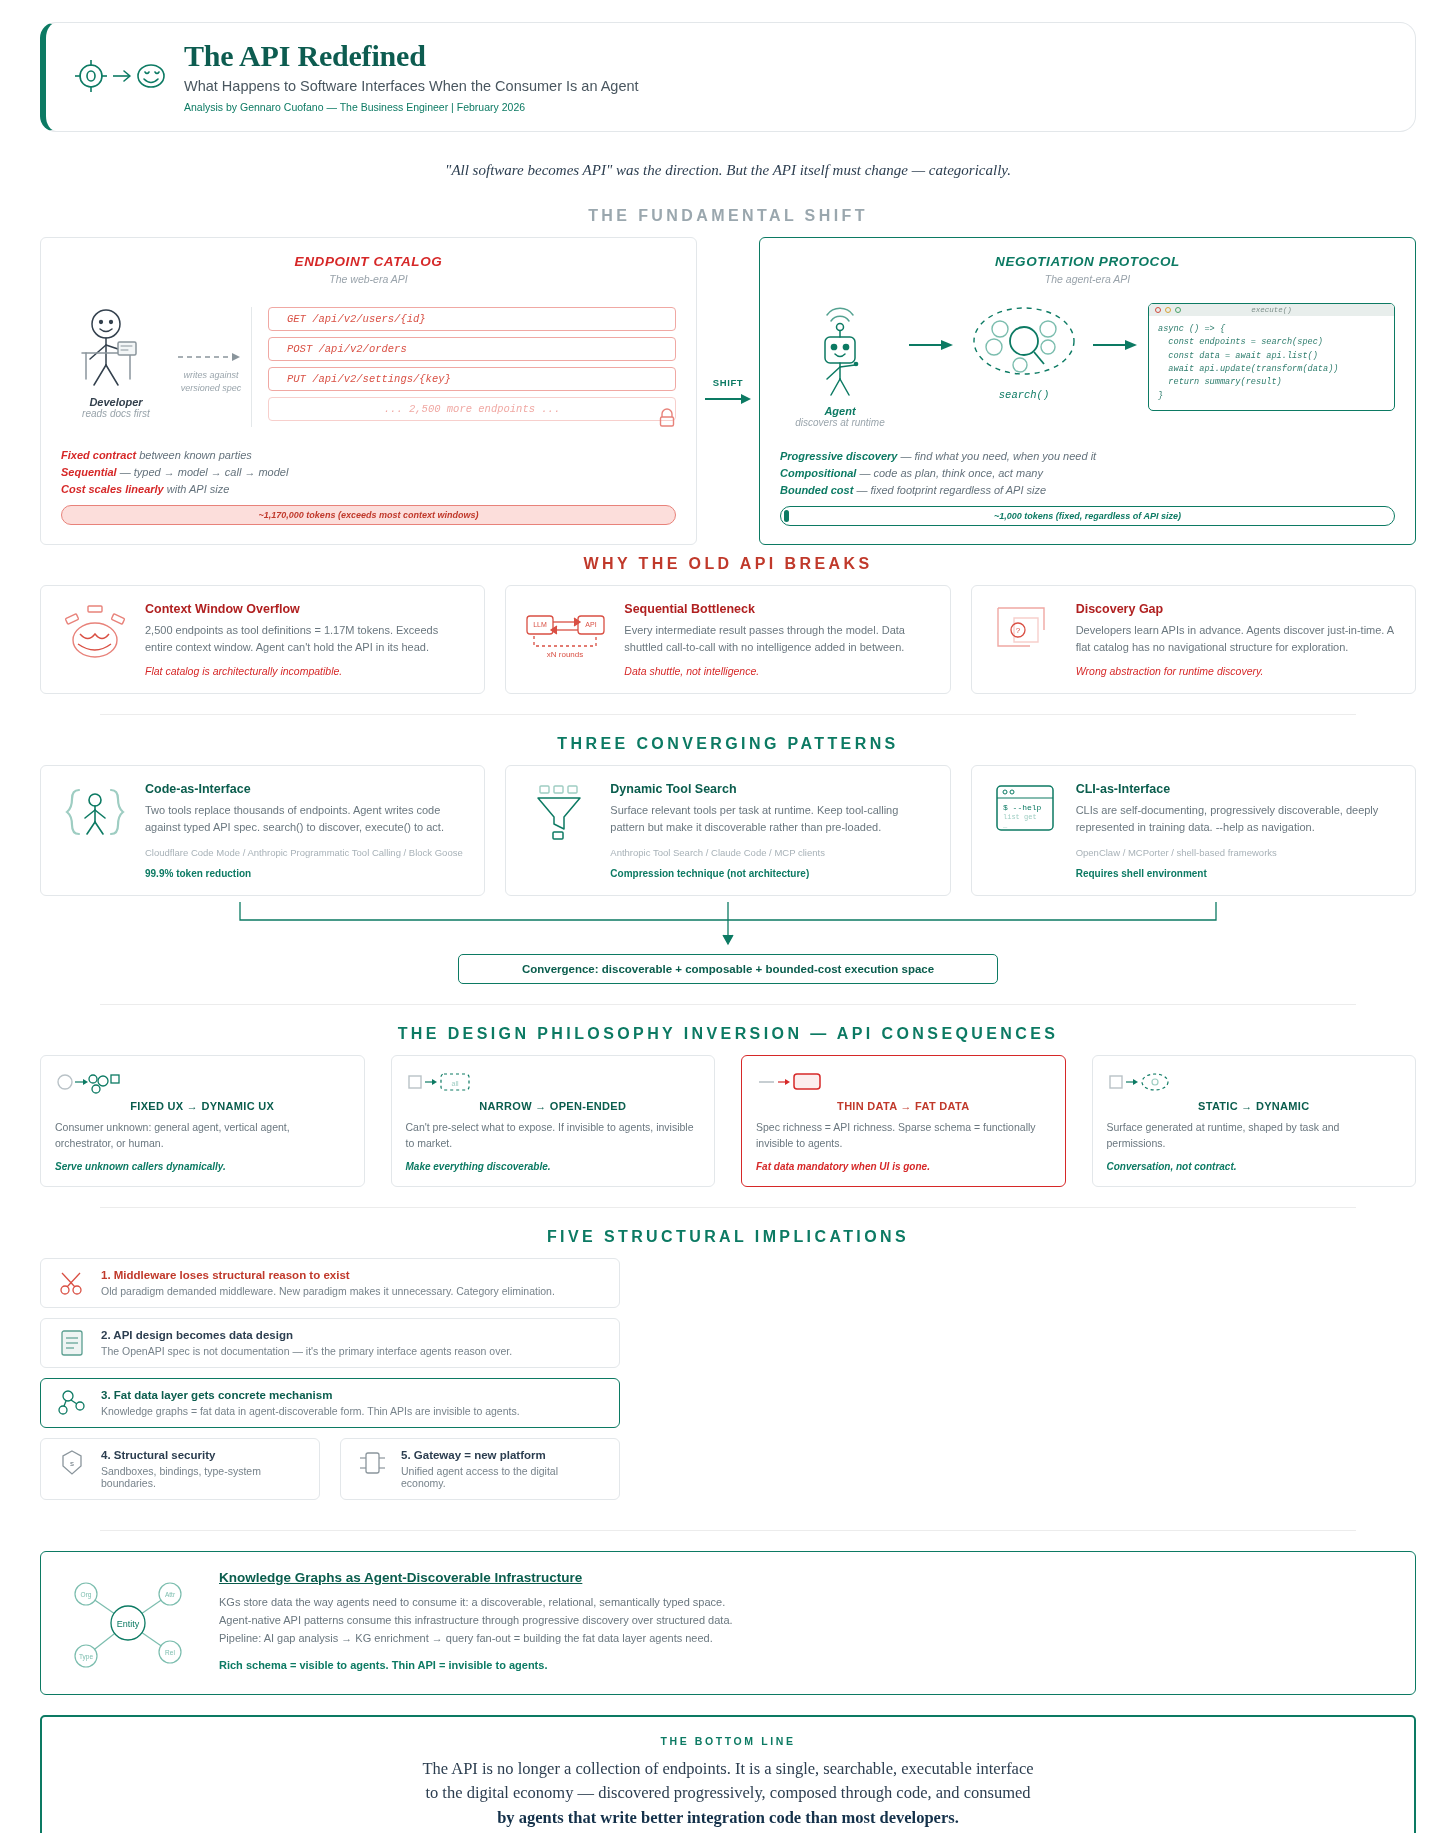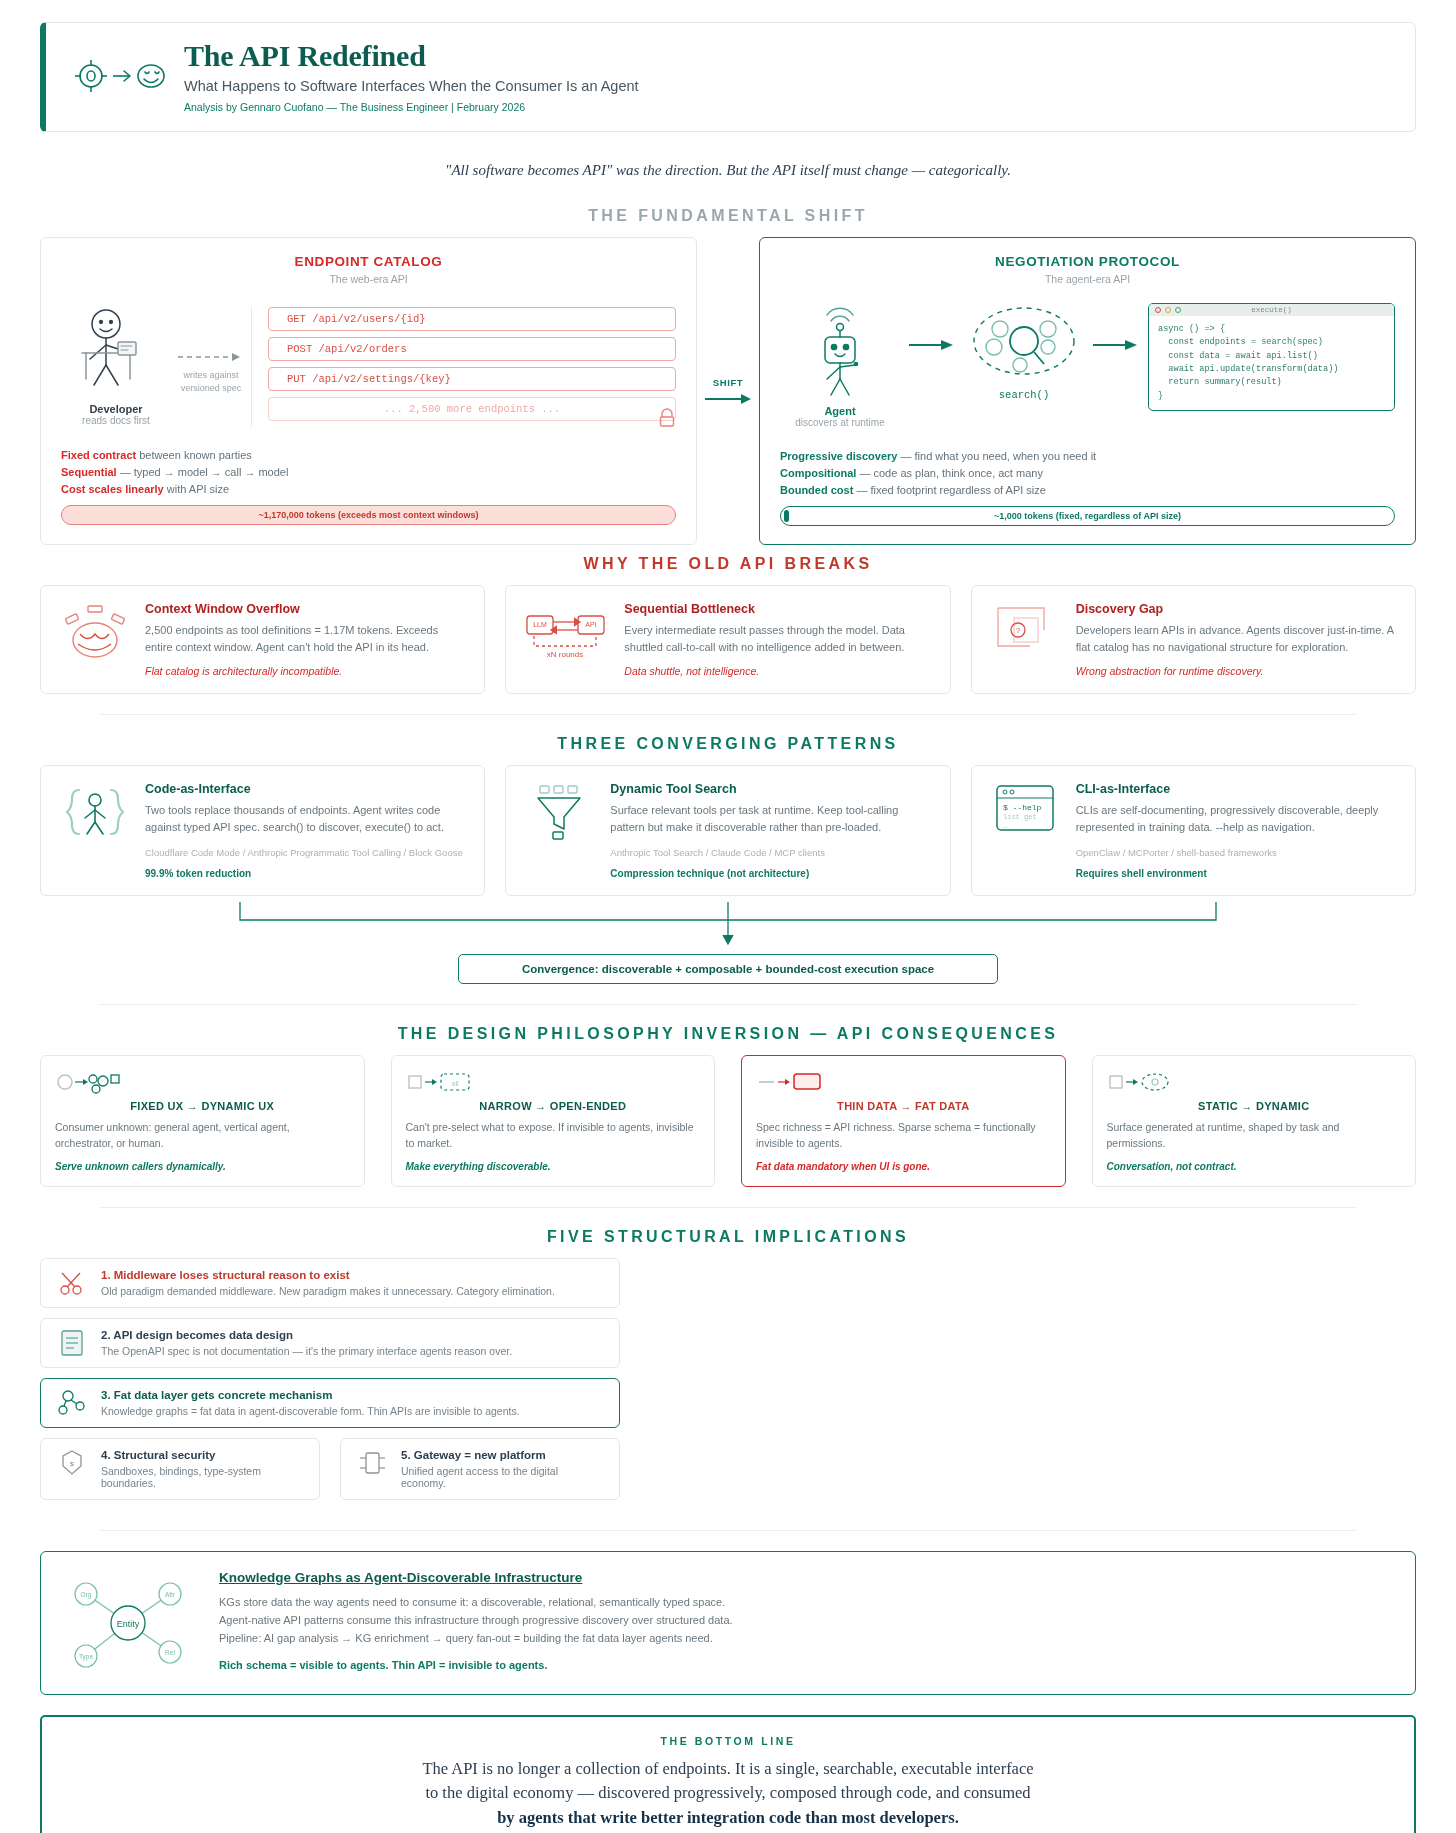--- a/index.html
+++ b/index.html
@@ -8,21 +8,21 @@
     background: #ffffff;
     font-family: "Liberation Sans", sans-serif;
     color: #33404d;
     padding: 0;
   }
   .page { width: 1456px; padding: 22px 40px 30px 40px; }
 
   
   .header {
     display: flex; align-items: center;
-    border: 1px solid #e3e7ea; border-radius: 6px;
+    border: 1px solid #e3e7ea; border-radius: 16px;
     border-left: 6px solid #0c7a63;
     padding: 16px 18px 18px 22px;
     margin-bottom: 30px;
   }
   .header-icon { width: 108px; flex: 0 0 108px; display:flex; align-items:center; justify-content:center; }
   .header-text { padding-left: 8px; }
   .h-title {
     font-family: "Liberation Serif", serif;
     font-size: 30px; font-weight: bold; color: #0d5c50;
     letter-spacing: -0.2px; line-height: 1.1;
@@ -56,34 +56,35 @@
 
   
   .shift-row { display: flex; align-items: stretch; gap: 0; position: relative; }
   .panel {
     border: 1px solid #e3e7ea; border-radius: 6px;
     padding: 16px 20px 18px 20px;
     background: #fff;
     flex: 1 1 0;
     min-height: 300px;
     position: relative;
+    font-style: italic;
   }
   .panel.teal { border: 1.6px solid #0c7a63; }
   .panel-title { text-align:center; font-size: 13.5px; font-weight: bold; letter-spacing: .6px; }
   .panel-title.red { color: #d62828; }
   .panel-title.teal { color: #0c7a63; }
   .panel-sub { text-align:center; font-size: 10.5px; color: #99a3ab; margin-top: 4px; }
 
   .shift-gap { flex: 0 0 62px; display:flex; flex-direction:column; align-items:center; justify-content:center; }
   .shift-word { font-size: 9.5px; font-weight: bold; color:#0c7a63; letter-spacing:.6px; margin-bottom: 4px;}
 
   
   .cat-body { display:flex; margin-top: 22px; }
   .cat-dev { flex: 0 0 110px; text-align:center; }
-  .dev-name { font-size: 11px; font-weight: bold; color:#33404d; margin-top: 8px;}
+  .dev-name { font-size: 11px; font-weight: bold; color:#33404d; margin-top: 1px;}
   .dev-role { font-size: 10px; color:#98a3aa; }
   .cat-arrow { flex: 0 0 80px; display:flex; flex-direction:column; align-items:center; justify-content:center; padding-top:10px;}
   .cat-arrow-cap { font-size: 9px; color:#9aa5ac; text-align:center; line-height: 1.4; margin-top:5px;}
   .cat-list { flex: 1 1 auto; border-left: 1px solid #e4e8ea; padding-left: 16px; }
   .ep {
     border: 1px solid #f0a8a3; border-radius: 4px;
     font-family: "Liberation Mono", monospace;
     font-size: 10.5px; color: #d94f43;
     padding: 5px 18px; margin-bottom: 6px;
   }

